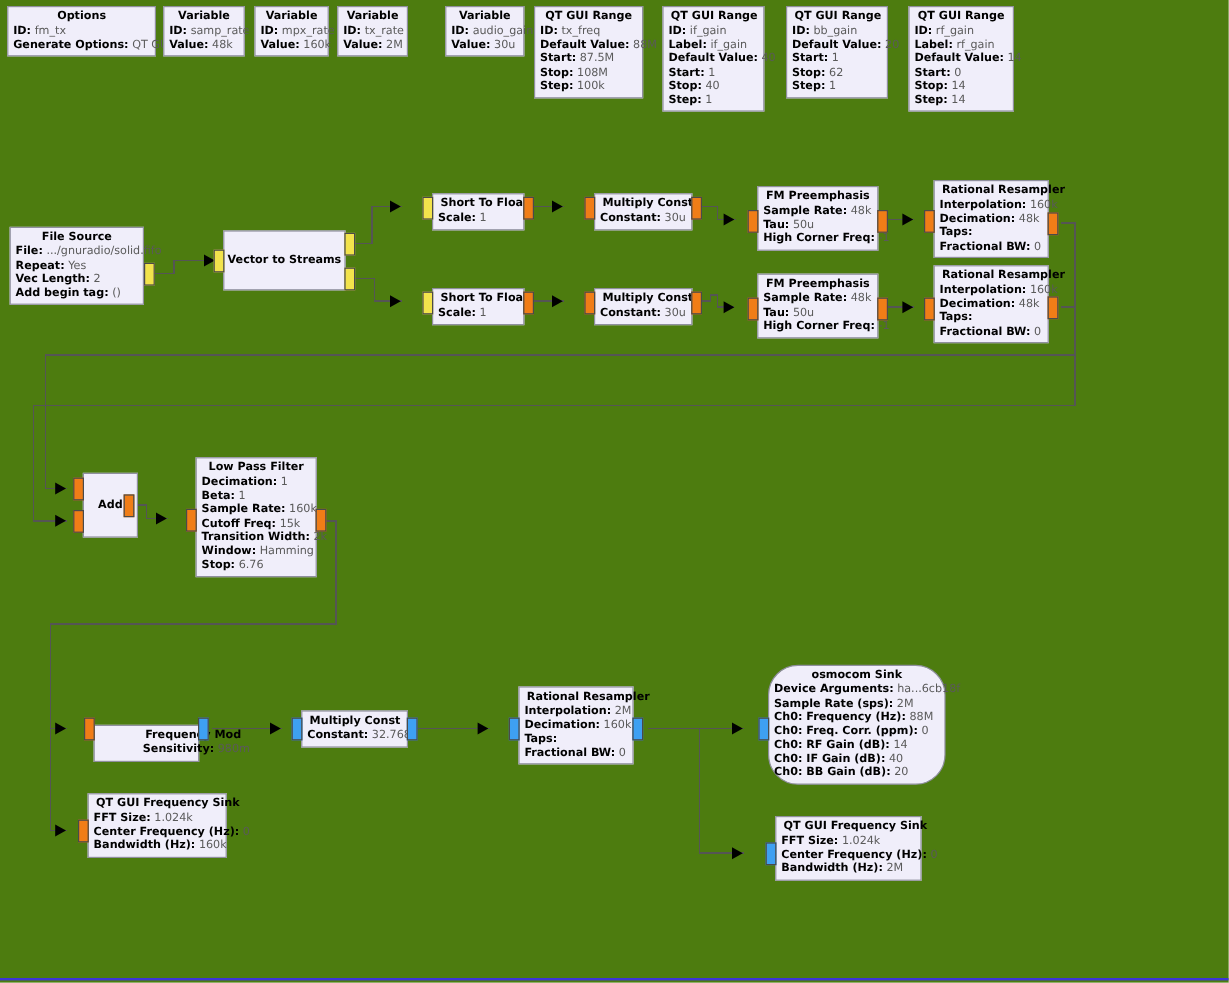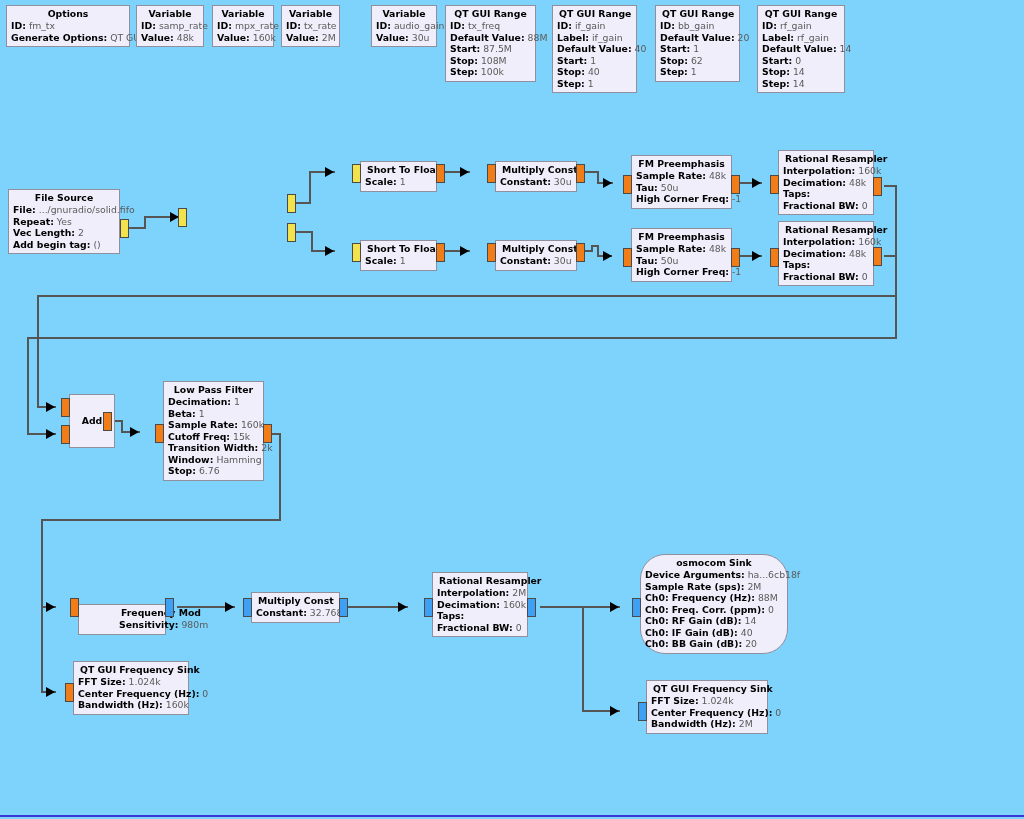--- a/index.html
+++ b/index.html
@@ -8,21 +8,21 @@
     padding: 0;
     background: #ffffff;
   }
   body {
     font-family: "DejaVu Sans", "Liberation Sans", sans-serif;
   }
   #canvas {
     position: relative;
     width: 1024px;
     height: 819px;
-    background: #7dd3fc;
+    background: #4d7c0f;
     overflow: hidden;
   }
   .wires {
     position: absolute;
     left: 0;
     top: 0;
     width: 1024px;
     height: 819px;
     pointer-events: none;
   }
@@ -220,20 +220,23 @@
 
   <div class="block" style="left:8px; top:189px; width:112px;">
     <span class="title">File Source</span>
     <span class="row"><b class="k">File:</b> <span class="v">.../gnuradio/solid.fifo</span></span>
     <span class="row"><b class="k">Repeat:</b> <span class="v">Yes</span></span>
     <span class="row"><b class="k">Vec Length:</b> <span class="v">2</span></span>
     <span class="row"><b class="k">Add begin tag:</b> <span class="v">()</span></span>
   </div>
   <div class="port yellow" style="left:120px; top:219px; width:9px; height:19px;"></div>
 
+  <div class="block centered-only" style="left:186px; top:192px; width:102px; height:50px;">
+    <span class="title">Vector to Streams</span>
+  </div>
   <div class="port yellow" style="left:178px; top:208px; width:9px; height:19px;"></div>
   <div class="port yellow" style="left:287px; top:194px; width:9px; height:19px;"></div>
   <div class="port yellow" style="left:287px; top:223px; width:9px; height:19px;"></div>
 
   <div class="block" style="left:360px; top:161px; width:77px;">
     <span class="title">Short To Float</span>
     <span class="row"><b class="k">Scale:</b> <span class="v">1</span></span>
   </div>
   <div class="port yellow" style="left:352px; top:164px; width:9px; height:19px;"></div>
   <div class="port orange" style="left:436px; top:164px; width:9px; height:19px;"></div>

